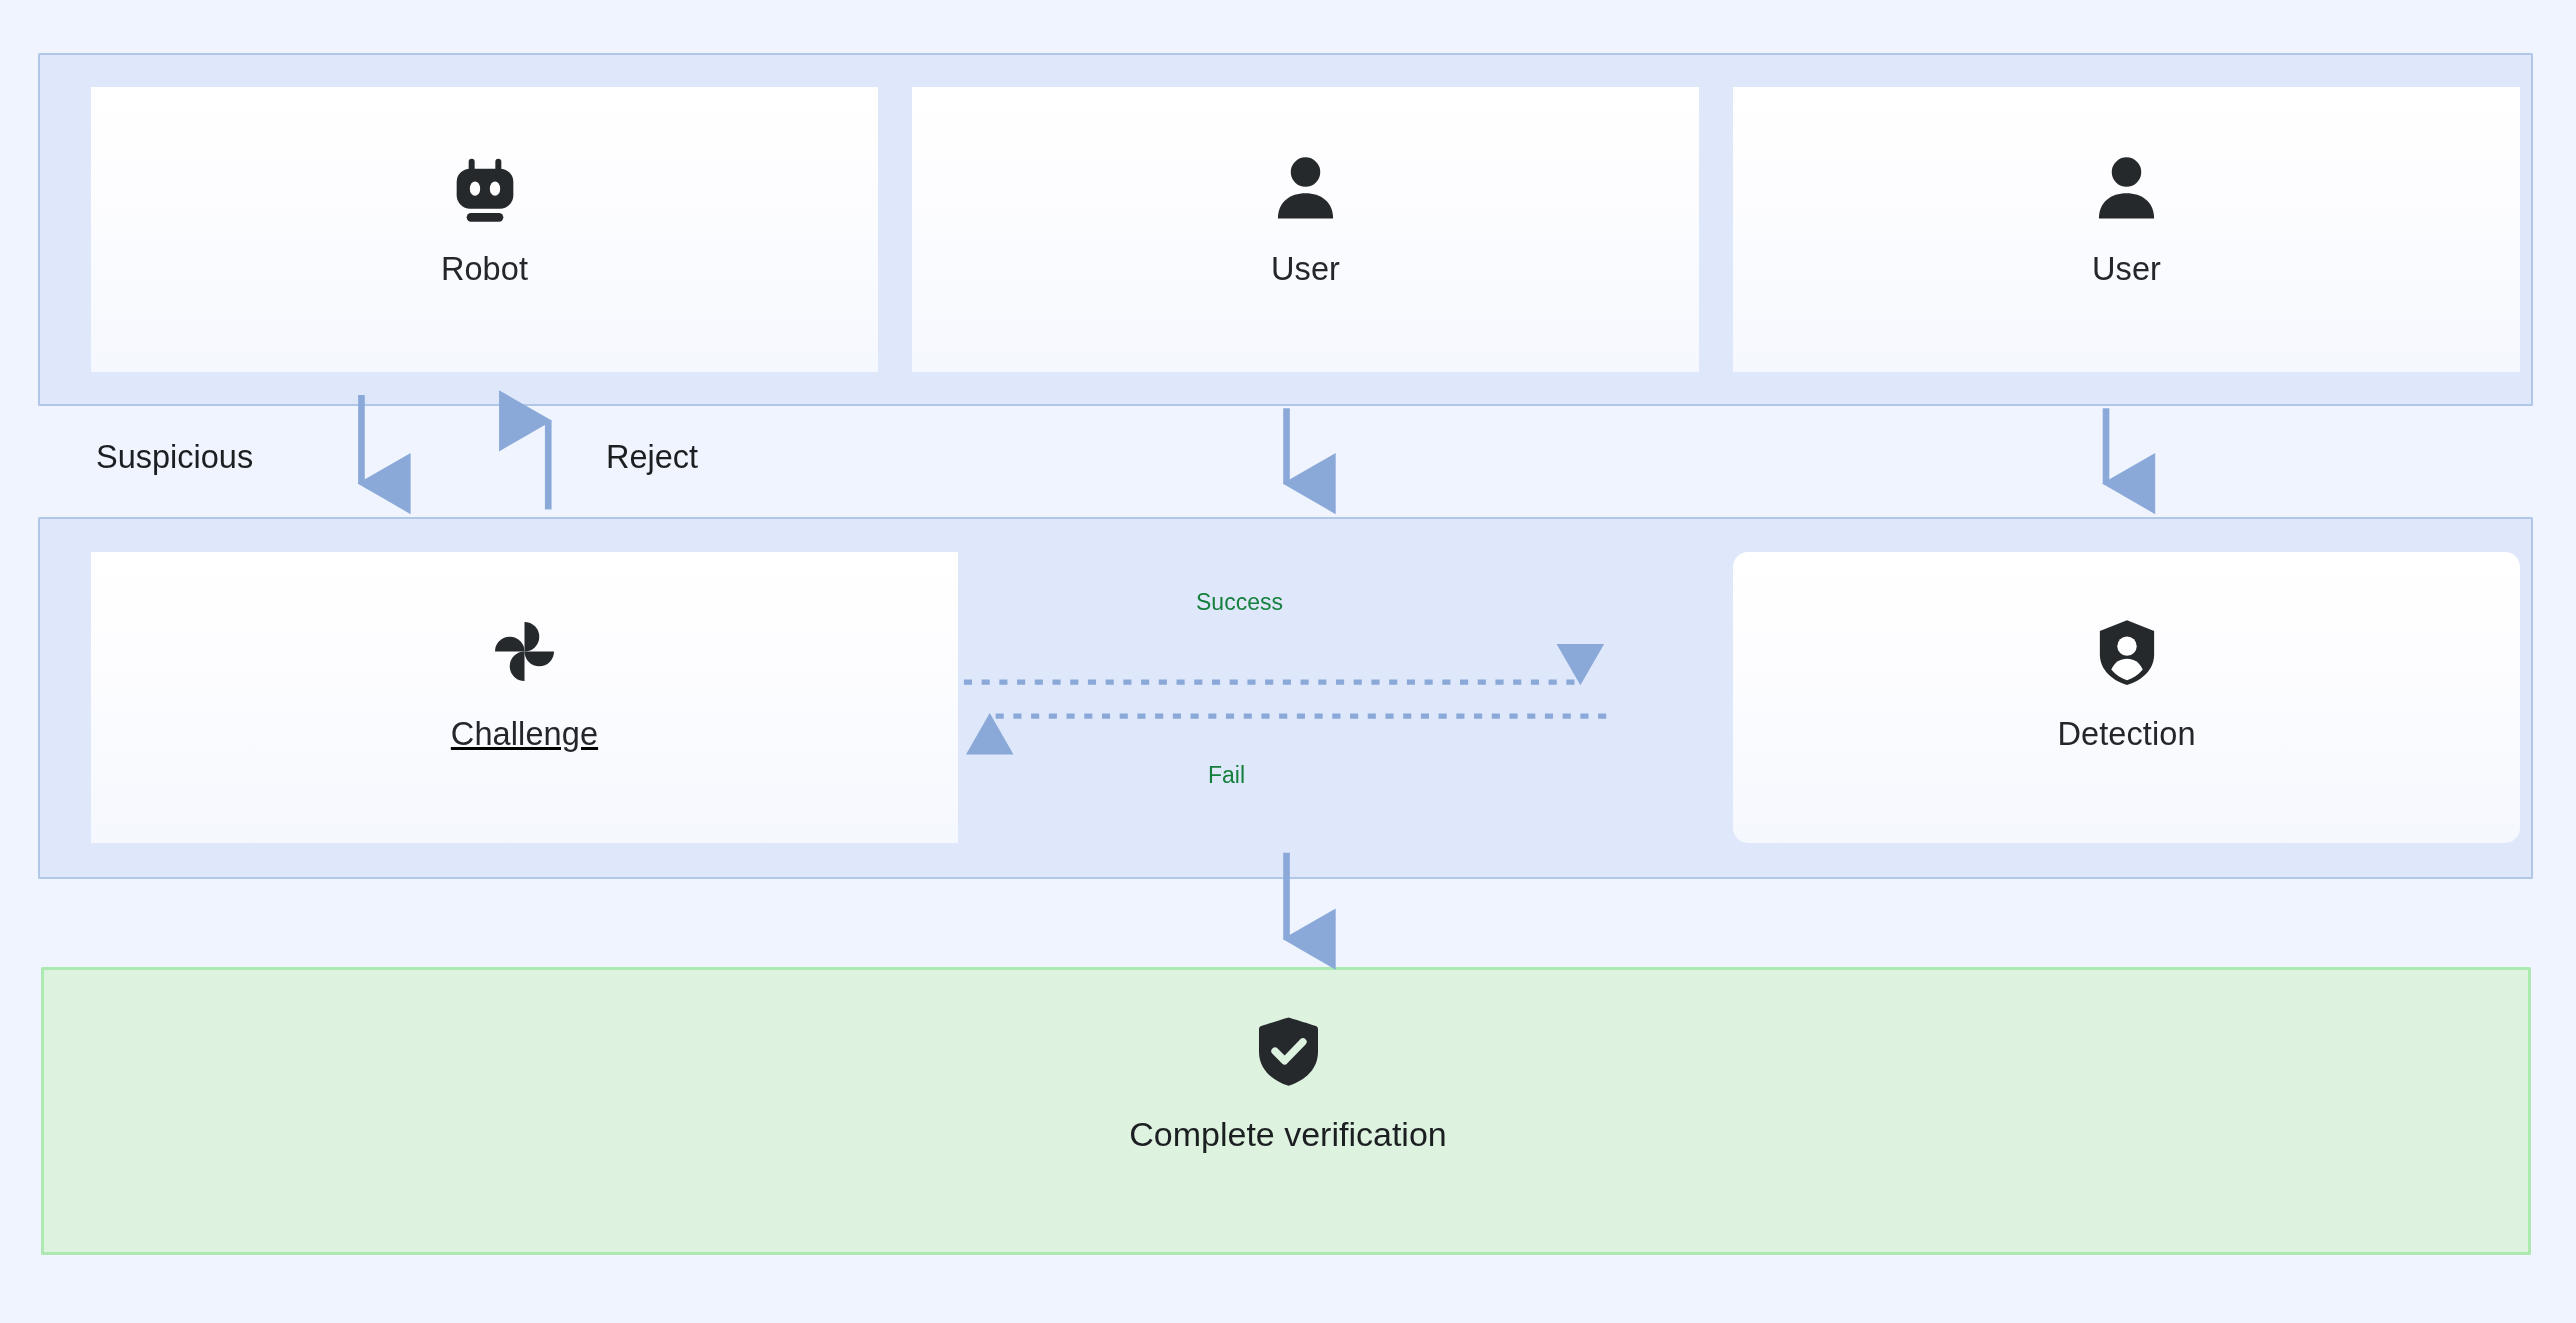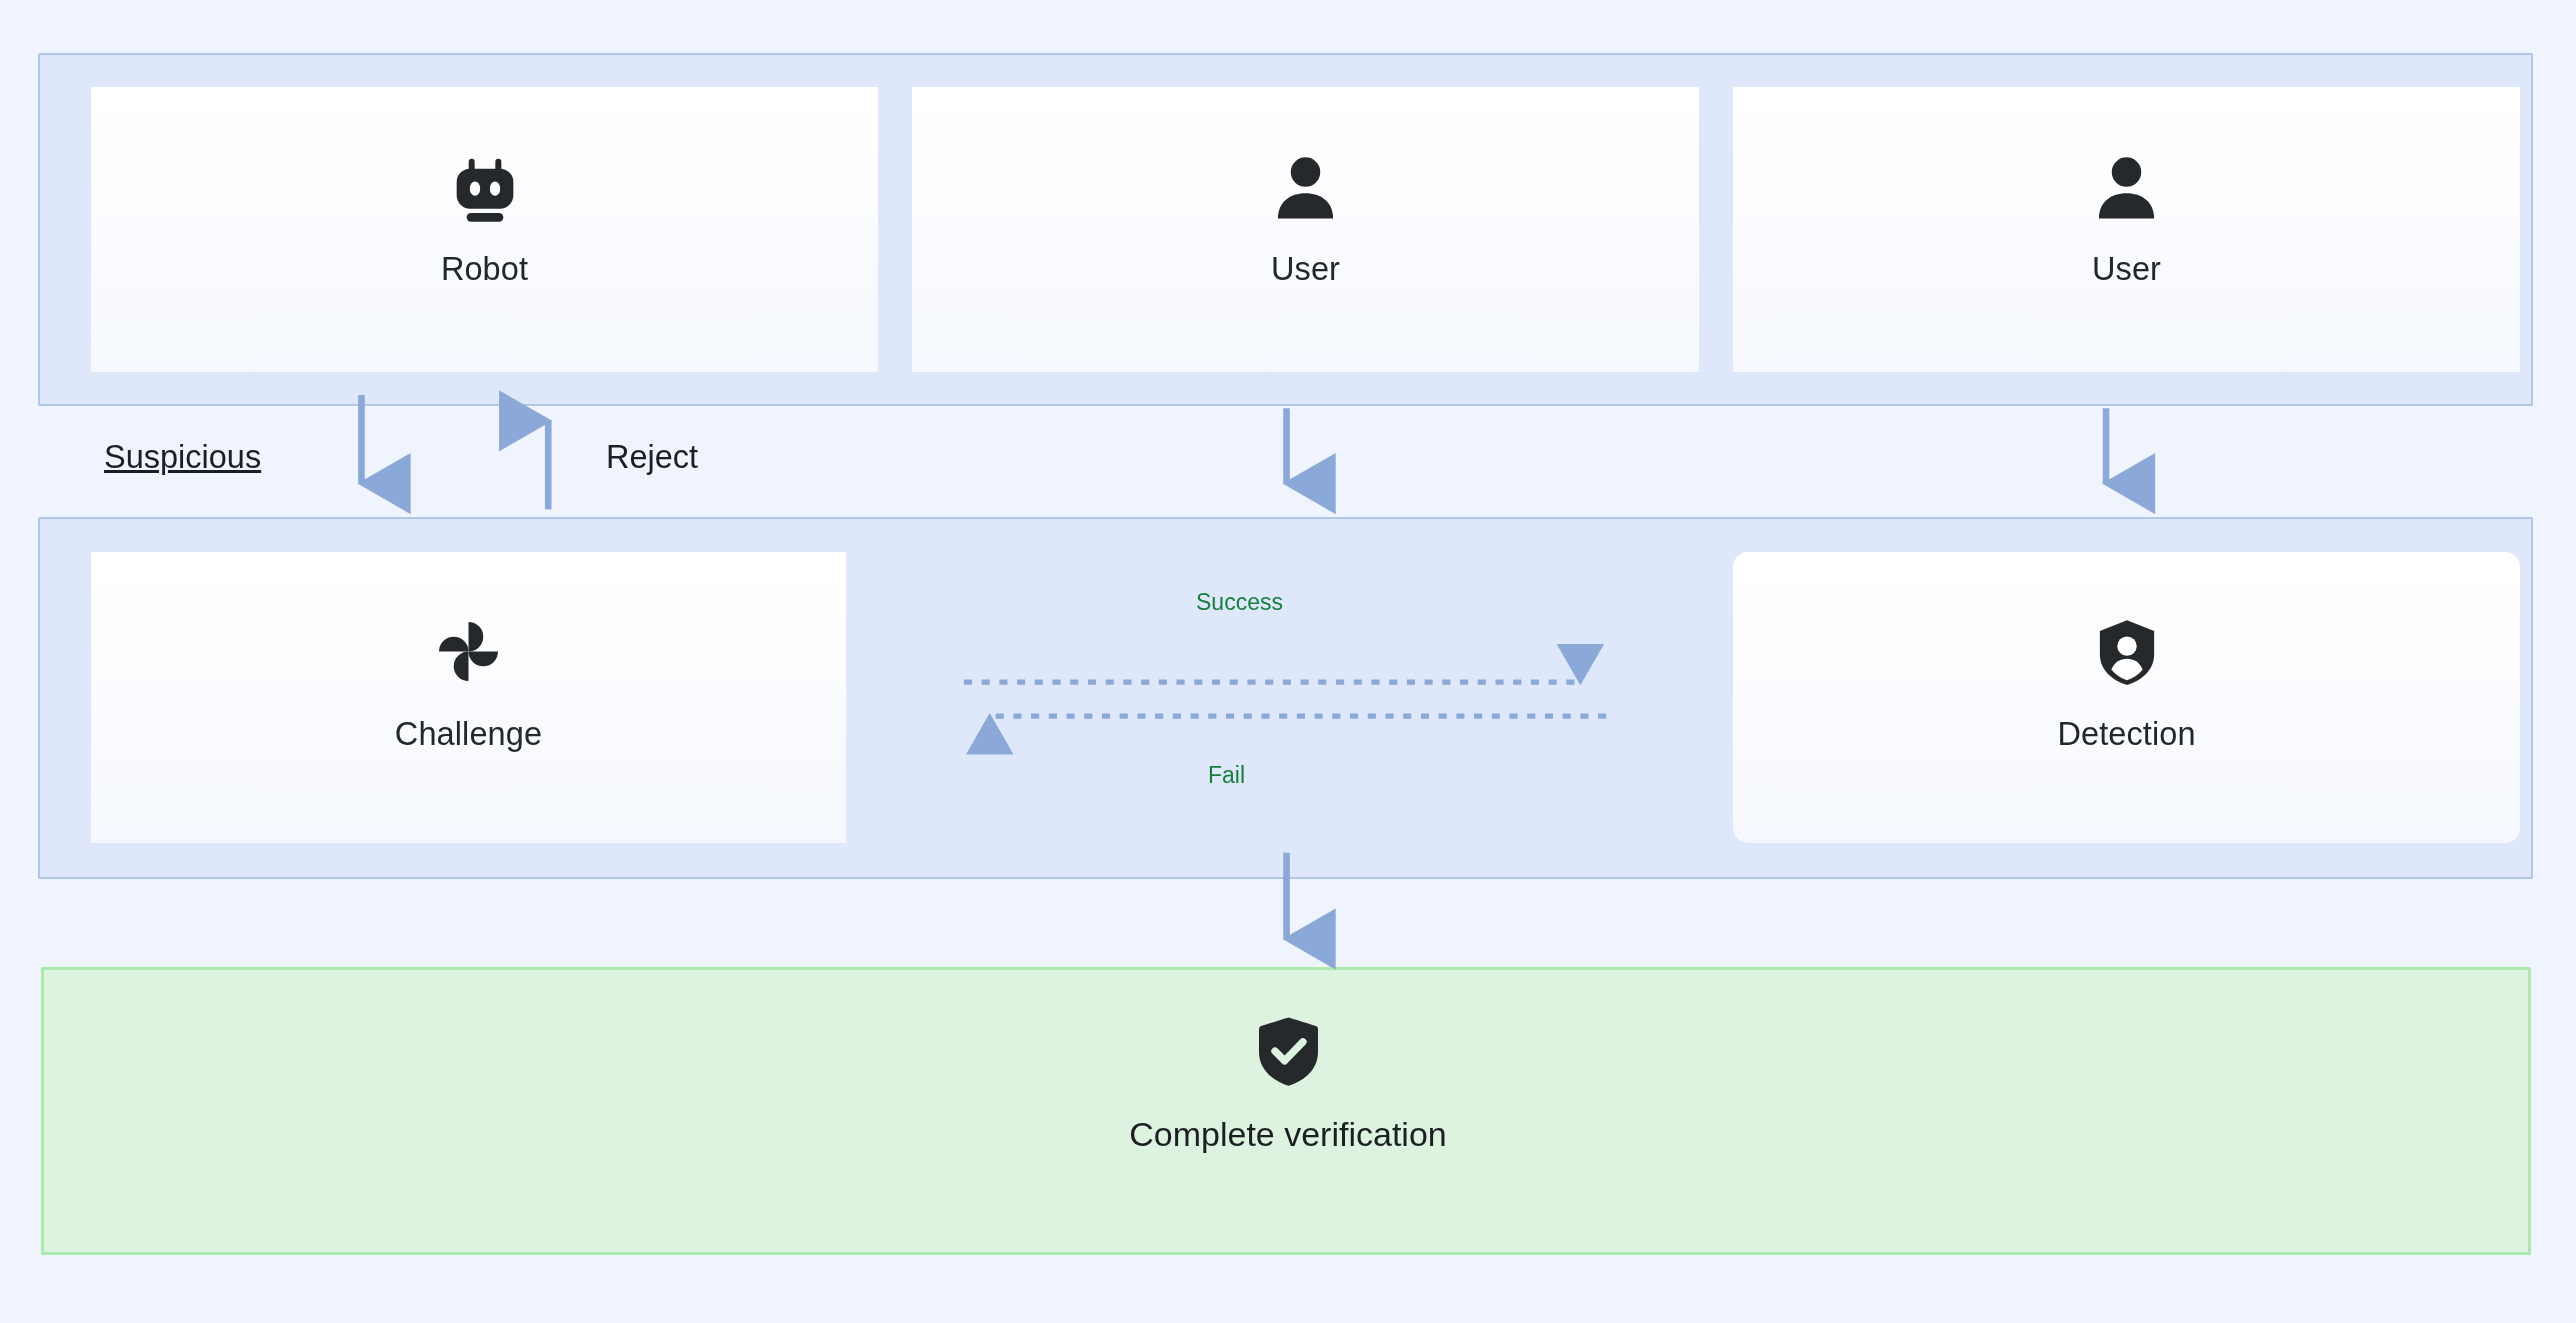--- a/index.html
+++ b/index.html
@@ -144,21 +144,21 @@
       <svg class="icon-svg" width="77" height="77" viewBox="0 0 48 48" aria-hidden="true">
         <circle cx="24" cy="15" r="9.2" fill="#26292c"></circle>
         <path d="M6.8 44 C6.8 33.6 14.4 28.2 24 28.2 C33.6 28.2 41.2 33.6 41.2 44 Z" fill="#26292c"></path>
       </svg>
     </div>
     <div class="card-label">User</div>
   </div>
 
   <div class="group-panel" style="left:38px; top:517px; width:2495px; height:362px;"></div>
 
-  <div class="card" style="left:71px; top:552px; width:755px; height:291px;">
+  <div class="card" style="left:71px; top:552px; width:867px; height:291px;text-decoration:underline;">
     <div class="card-icon">
       <svg class="icon-svg" width="77" height="77" viewBox="0 0 48 48" aria-hidden="true">
         <path d="M24 24 L24 5.6 A9.2 9.2 0 0 1 24 24 Z" fill="#26292c"></path>
         <path d="M24 24 L42.4 24 A9.2 9.2 0 0 1 24 24 Z" fill="#26292c"></path>
         <path d="M24 24 L24 42.4 A9.2 9.2 0 0 1 24 24 Z" fill="#26292c"></path>
         <path d="M24 24 L5.6 24 A9.2 9.2 0 0 1 24 24 Z" fill="#26292c"></path>
       </svg>
     </div>
     <div class="card-label">Challenge</div>
   </div>
@@ -182,21 +182,21 @@
   <div class="green-content" style="left:0px; top:1010px;">
     <div style="width:80px;height:80px;display:flex;align-items:center;justify-content:center;">
       <svg class="icon-svg" width="77" height="77" viewBox="0 0 48 48" aria-hidden="true">
         <path d="M24 3.4 C24 3.4 36.0 7.0 41.0 8.8 C42.0 9.2 42.4 9.9 42.4 11.0 L42.4 24.8 C42.4 35.4 34.6 42.6 24 46.0 C13.4 42.6 5.6 35.4 5.6 24.8 L5.6 11.0 C5.6 9.9 6.0 9.2 7.0 8.8 C12.0 7.0 24 3.4 24 3.4 Z" fill="#26292c"></path>
         <path d="M15.6 24.4 L21.6 30.4 L33.0 18.6" fill="none" stroke="#def2e0" stroke-width="4.6" stroke-linecap="round" stroke-linejoin="round"></path>
       </svg>
     </div>
     <div class="green-label">Complete verification</div>
   </div>
 
-  <div class="edge-label" style="left:104px; top:441px;text-decoration:underline;">Suspicious</div>
+  <div class="edge-label" style="left:96px; top:441px;">Suspicious</div>
   <div class="edge-label" style="left:606px; top:441px;">Reject</div>
 
   <svg class="edges" viewBox="0 0 3488 1792">
     <defs>
       <marker id="ah-down" markerWidth="12" markerHeight="12" refX="5" refY="9" orient="auto" markerUnits="strokeWidth">
         <path d="M0.4 1.6 L5 9.6 L9.6 1.6 Z" fill="#8aa9d8"></path>
       </marker>
       <marker id="ah-up" markerWidth="12" markerHeight="12" refX="5" refY="9" orient="auto" markerUnits="strokeWidth">
         <path d="M0.4 1.6 L5 9.6 L9.6 1.6 Z" fill="#8aa9d8"></path>
       </marker>

